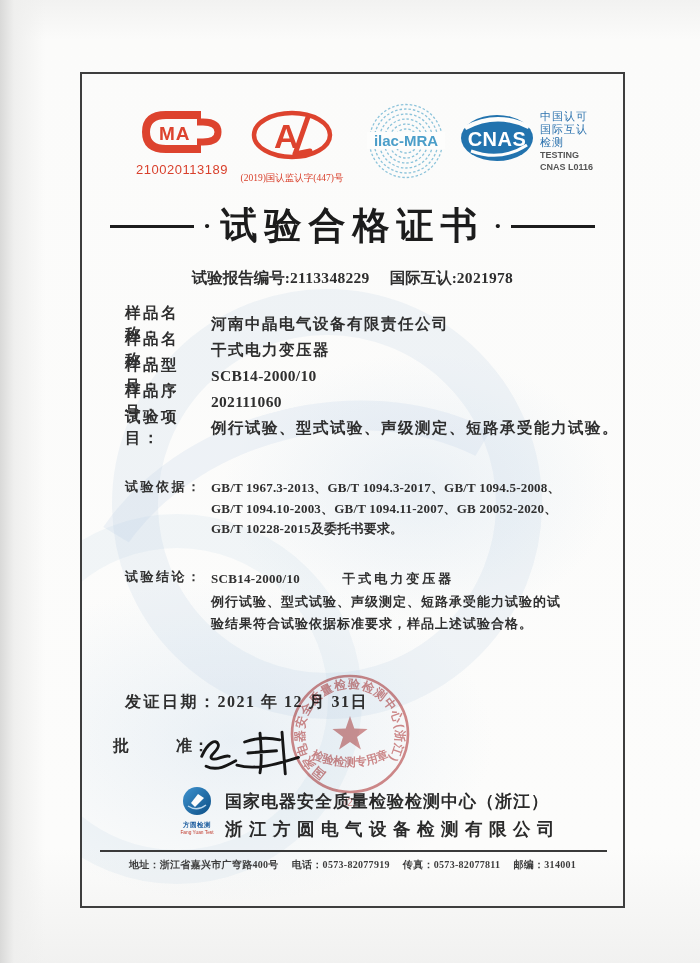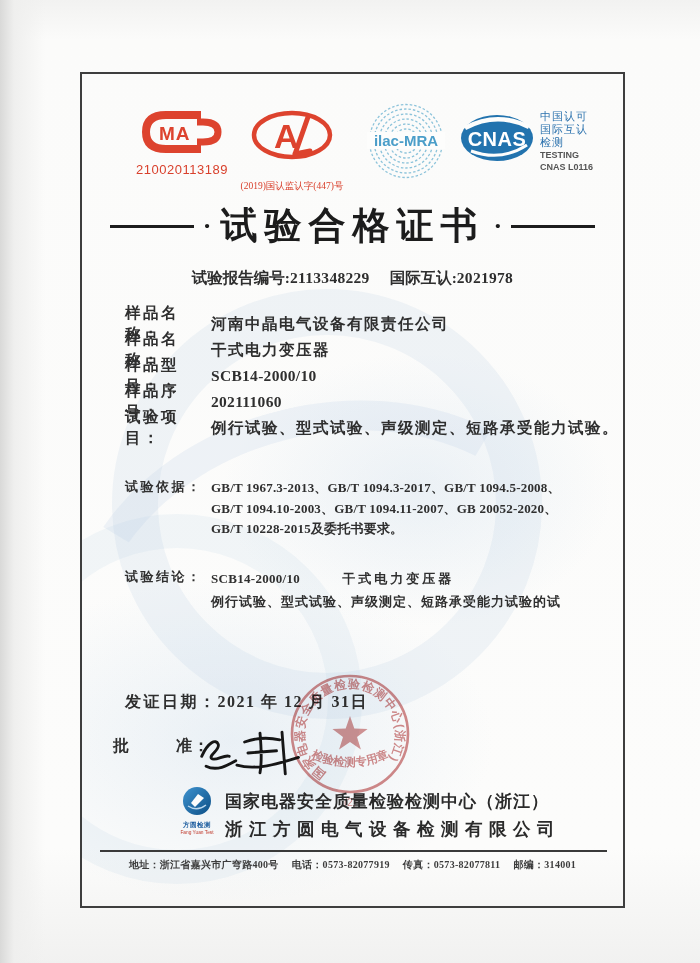--- a/index.html
+++ b/index.html
@@ -27,21 +27,21 @@
         radial-gradient(ellipse 400px 250px at 28% 80%, rgba(186,209,230,.28), transparent 65%);
   }
   .sans { font-family:"Liberation Sans","DejaVu Sans",sans-serif; }
 
   
   .mark { position:absolute; text-align:center; }
   .mark-cma   { left:52px;  top:34px; width:96px; }
   .cma-num    { margin-top:2px; font-size:13px; font-weight:normal; color:#d9402c; letter-spacing:.5px;
                 font-family:"Liberation Sans","DejaVu Sans",sans-serif; }
   .mark-cal   { left:158px; top:36px; width:104px; }
-  .cal-cap    { margin-top:16px; font-size:9.5px; color:#d9402c; white-space:nowrap; }
+  .cal-cap    { margin-top:8px; font-size:9.5px; color:#d9402c; white-space:nowrap; }
   .mark-ilac  { left:284px; top:28px; width:80px; }
   .mark-cnas  { left:376px; top:38px; width:78px; }
   .cnas-side  { position:absolute; left:458px; top:36px; width:80px; text-align:left; }
   .cnas-side .cn { font-size:11px; color:#2a71ad; line-height:13px; letter-spacing:1px; }
   .cnas-side .en { font-size:9px; font-weight:bold; color:#555; line-height:11px; margin-top:1px;
                    font-family:"Liberation Sans","DejaVu Sans",sans-serif; }
 
   
   .title-row { position:absolute; left:0; right:0; top:128px; height:48px;
                display:flex; align-items:center; justify-content:center; gap:9px; }
@@ -196,20 +196,21 @@
         <div>GB/T 1094.10-2003、GB/T 1094.11-2007、GB 20052-2020、</div>
         <div>GB/T 10228-2015及委托书要求。</div>
       </div>
     </div>
 
     <div class="block concl">
       <span class="b-label">试验结论：</span>
       <div class="b-lines">
         <div><span class="model">SCB14-2000/10</span><span class="cname">干式电力变压器</span></div>
         <div>例行试验、型式试验、声级测定、短路承受能力试验的试</div>
+        <div>验结果符合试验依据标准要求，样品上述试验合格。</div>
       </div>
     </div>
 
     <div class="issue-row">
       <span class="lb">发证日期：</span><span class="vl">2021 年 12 月 31日</span>
     </div>
 
     <div class="approve-row">
       <span class="pi">批</span><span class="zhun">准：</span>
     </div>

